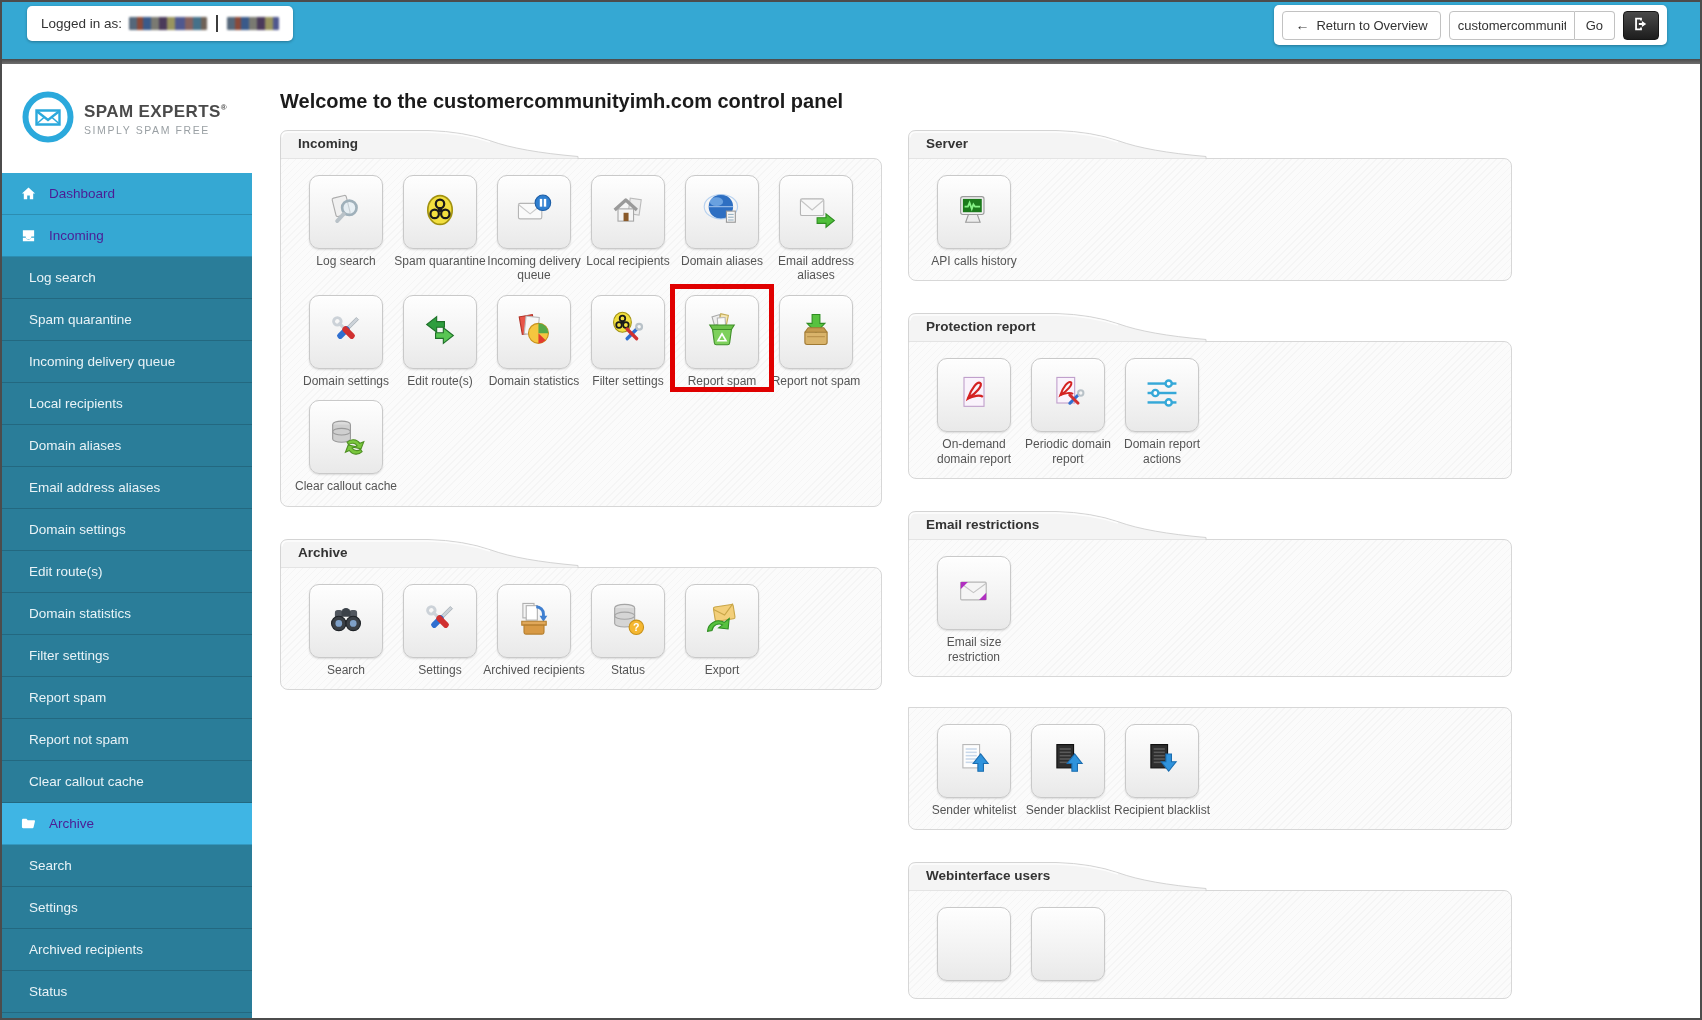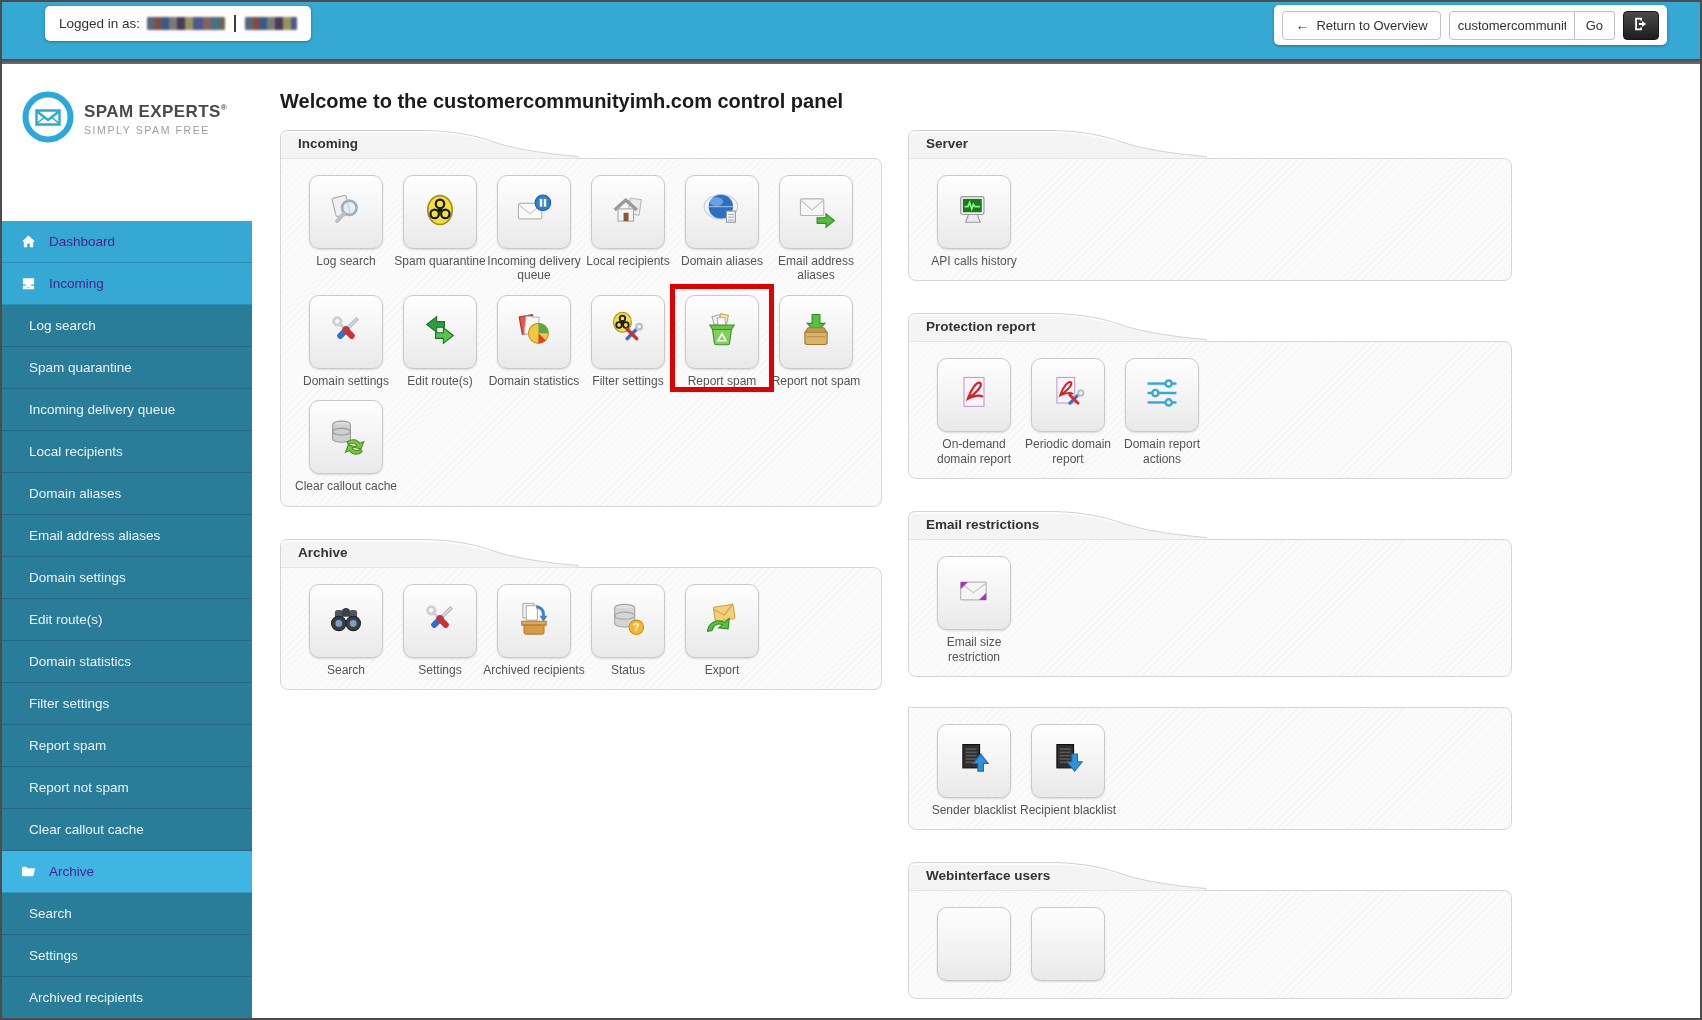--- a/index.html
+++ b/index.html
@@ -2,21 +2,21 @@
 <html><head>
 <meta charset="utf-8">
 <style>
   html,body{margin:0;padding:0;background:#888;}
   .page{width:1702px;height:1020px;border:2px solid #4c4c4c;box-sizing:border-box;overflow:hidden;
         background:#fff;font-family:"Liberation Sans","DejaVu Sans",sans-serif;
         display:flex;flex-direction:column;position:relative;}
   
   .topbar{height:57px;background:#35a8d3;position:relative;flex:0 0 auto;}
   .topbar-shadow{height:5px;background:linear-gradient(180deg,#4a4a4a,#6e6e6e);flex:0 0 auto;}
-  .loggedin-box{position:absolute;left:43px;top:4px;height:35px;background:#fff;border-radius:5px;
+  .loggedin-box{position:absolute;left:25px;top:4px;height:35px;background:#fff;border-radius:5px;
         box-shadow:0 1px 3px rgba(0,0,0,.3);display:flex;align-items:center;padding:0 14px;gap:7px;
         font-size:13.5px;color:#333;}
   .redact{display:inline-block;height:13px;border-radius:1px;filter:blur(1.3px);
         background:linear-gradient(90deg,#55677a 0 8px,#8a4a3a 8px 14px,#3a5a8a 14px 22px,#7a7a72 22px 30px,
         #4a3a5a 30px 38px,#99945f 38px 46px,#50588f 46px 56px,#86625f 56px 64px,#45718a 64px 72px,#6f6257 72px 80px);}
   .redact.r1{width:78px;}
   .redact.r2{width:52px;}
   .redact-caret{display:inline-block;width:2px;height:17px;background:#3c3c3c;margin:0 2px;}
   .topbar-right{position:absolute;right:33px;top:3px;height:40px;background:#fff;border-radius:5px;
         box-shadow:0 1px 3px rgba(0,0,0,.3);display:flex;align-items:center;padding:0 8px;gap:8px;}
@@ -25,21 +25,21 @@
   .btn-return .arr{font-size:14px;line-height:1;}
   .input-group{display:flex;height:29px;box-sizing:border-box;}
   .input-group input{width:126px;border:1px solid #c2c2c2;border-radius:4px 0 0 4px;padding:0 8px;
         font-size:13px;color:#333;font-family:inherit;outline:none;box-sizing:border-box;}
   .btn-go{height:29px;padding:0 11px;border:1px solid #c2c2c2;border-left:none;border-radius:0 4px 4px 0;
         background:#fff;font-size:13px;color:#333;font-family:inherit;cursor:pointer;}
   .btn-logout{width:36px;height:29px;border:1px solid #161616;border-radius:4px;
         background:linear-gradient(180deg,#4a4a4a,#1d1d1d);display:flex;align-items:center;justify-content:center;cursor:pointer;}
   
   .body-row{flex:1;display:flex;min-height:0;}
-  .sidebar{width:250px;flex:0 0 250px;display:flex;flex-direction:column;background:#fff;gap:48px;}
+  .sidebar{width:250px;flex:0 0 250px;display:flex;flex-direction:column;background:#fff;}
   .logo-area{height:109px;flex:0 0 109px;display:flex;align-items:center;padding-left:20px;gap:10px;background:#fff;}
   .logo-text{display:flex;flex-direction:column;}
   .logo-title{font-size:17px;font-weight:bold;color:#4a4a4a;letter-spacing:.4px;}
   .logo-title sup{font-size:8px;}
   .logo-tagline{font-size:10.5px;color:#9aa0a4;letter-spacing:1.6px;margin-top:2px;}
   .nav{flex:1;display:flex;flex-direction:column;overflow:hidden;}
   .nav-item{height:42px;flex:0 0 42px;box-sizing:border-box;display:flex;align-items:center;
         font-size:13.5px;color:#4c1d95;border-bottom:1px solid rgba(0,0,0,.16);cursor:pointer;}
   .nav-item.top{background:#35a8d3;padding-left:18px;gap:13px;}
   .nav-item.top.bright{background:#3fb5e4;}
@@ -538,20 +538,36 @@
                   </div>
                   <div class="cell-label">Email size restriction</div>
                 </div>
               </div>
             </section>
             <section class="panel">
               <div class="pbody">
                 <div class="cell">
                   <div class="icon-btn">
                     <span><svg class="gi" viewBox="0 0 36 36">
+                        <rect x="8" y="5" width="15" height="21" fill="#fdfdfd" stroke="#b8b8b8"></rect>
+                        <g stroke="#c8d8ea" stroke-width="1.4">
+                          <line x1="10.5" y1="9" x2="20.5" y2="9"></line>
+                          <line x1="10.5" y1="12" x2="20.5" y2="12"></line>
+                          <line x1="10.5" y1="15" x2="20.5" y2="15"></line>
+                          <line x1="10.5" y1="18" x2="20.5" y2="18"></line>
+                          <line x1="10.5" y1="21" x2="20.5" y2="21"></line>
+                        </g>
+                        <path d="M21.5 29 v-7 h-4.2 l6.7 -8.5 6.7 8.5 h-4.2 v7 z" fill="#2f93dc" stroke="#1a6db0"></path>
+                      </svg></span>
+                  </div>
+                  <div class="cell-label">Sender whitelist</div>
+                </div>
+                <div class="cell">
+                  <div class="icon-btn">
+                    <span><svg class="gi" viewBox="0 0 36 36">
                         <rect x="8" y="5" width="15" height="21" fill="#2e2e2e" stroke="#101010"></rect>
                         <g stroke="#5a5a5a" stroke-width="1.4">
                           <line x1="10.5" y1="9" x2="20.5" y2="9"></line>
                           <line x1="10.5" y1="12" x2="20.5" y2="12"></line>
                           <line x1="10.5" y1="15" x2="20.5" y2="15"></line>
                           <line x1="10.5" y1="18" x2="20.5" y2="18"></line>
                           <line x1="10.5" y1="21" x2="20.5" y2="21"></line>
                         </g>
                         <path d="M21.5 29 v-7 h-4.2 l6.7 -8.5 6.7 8.5 h-4.2 v7 z" fill="#2f93dc" stroke="#1a6db0"></path>
                       </svg></span>

